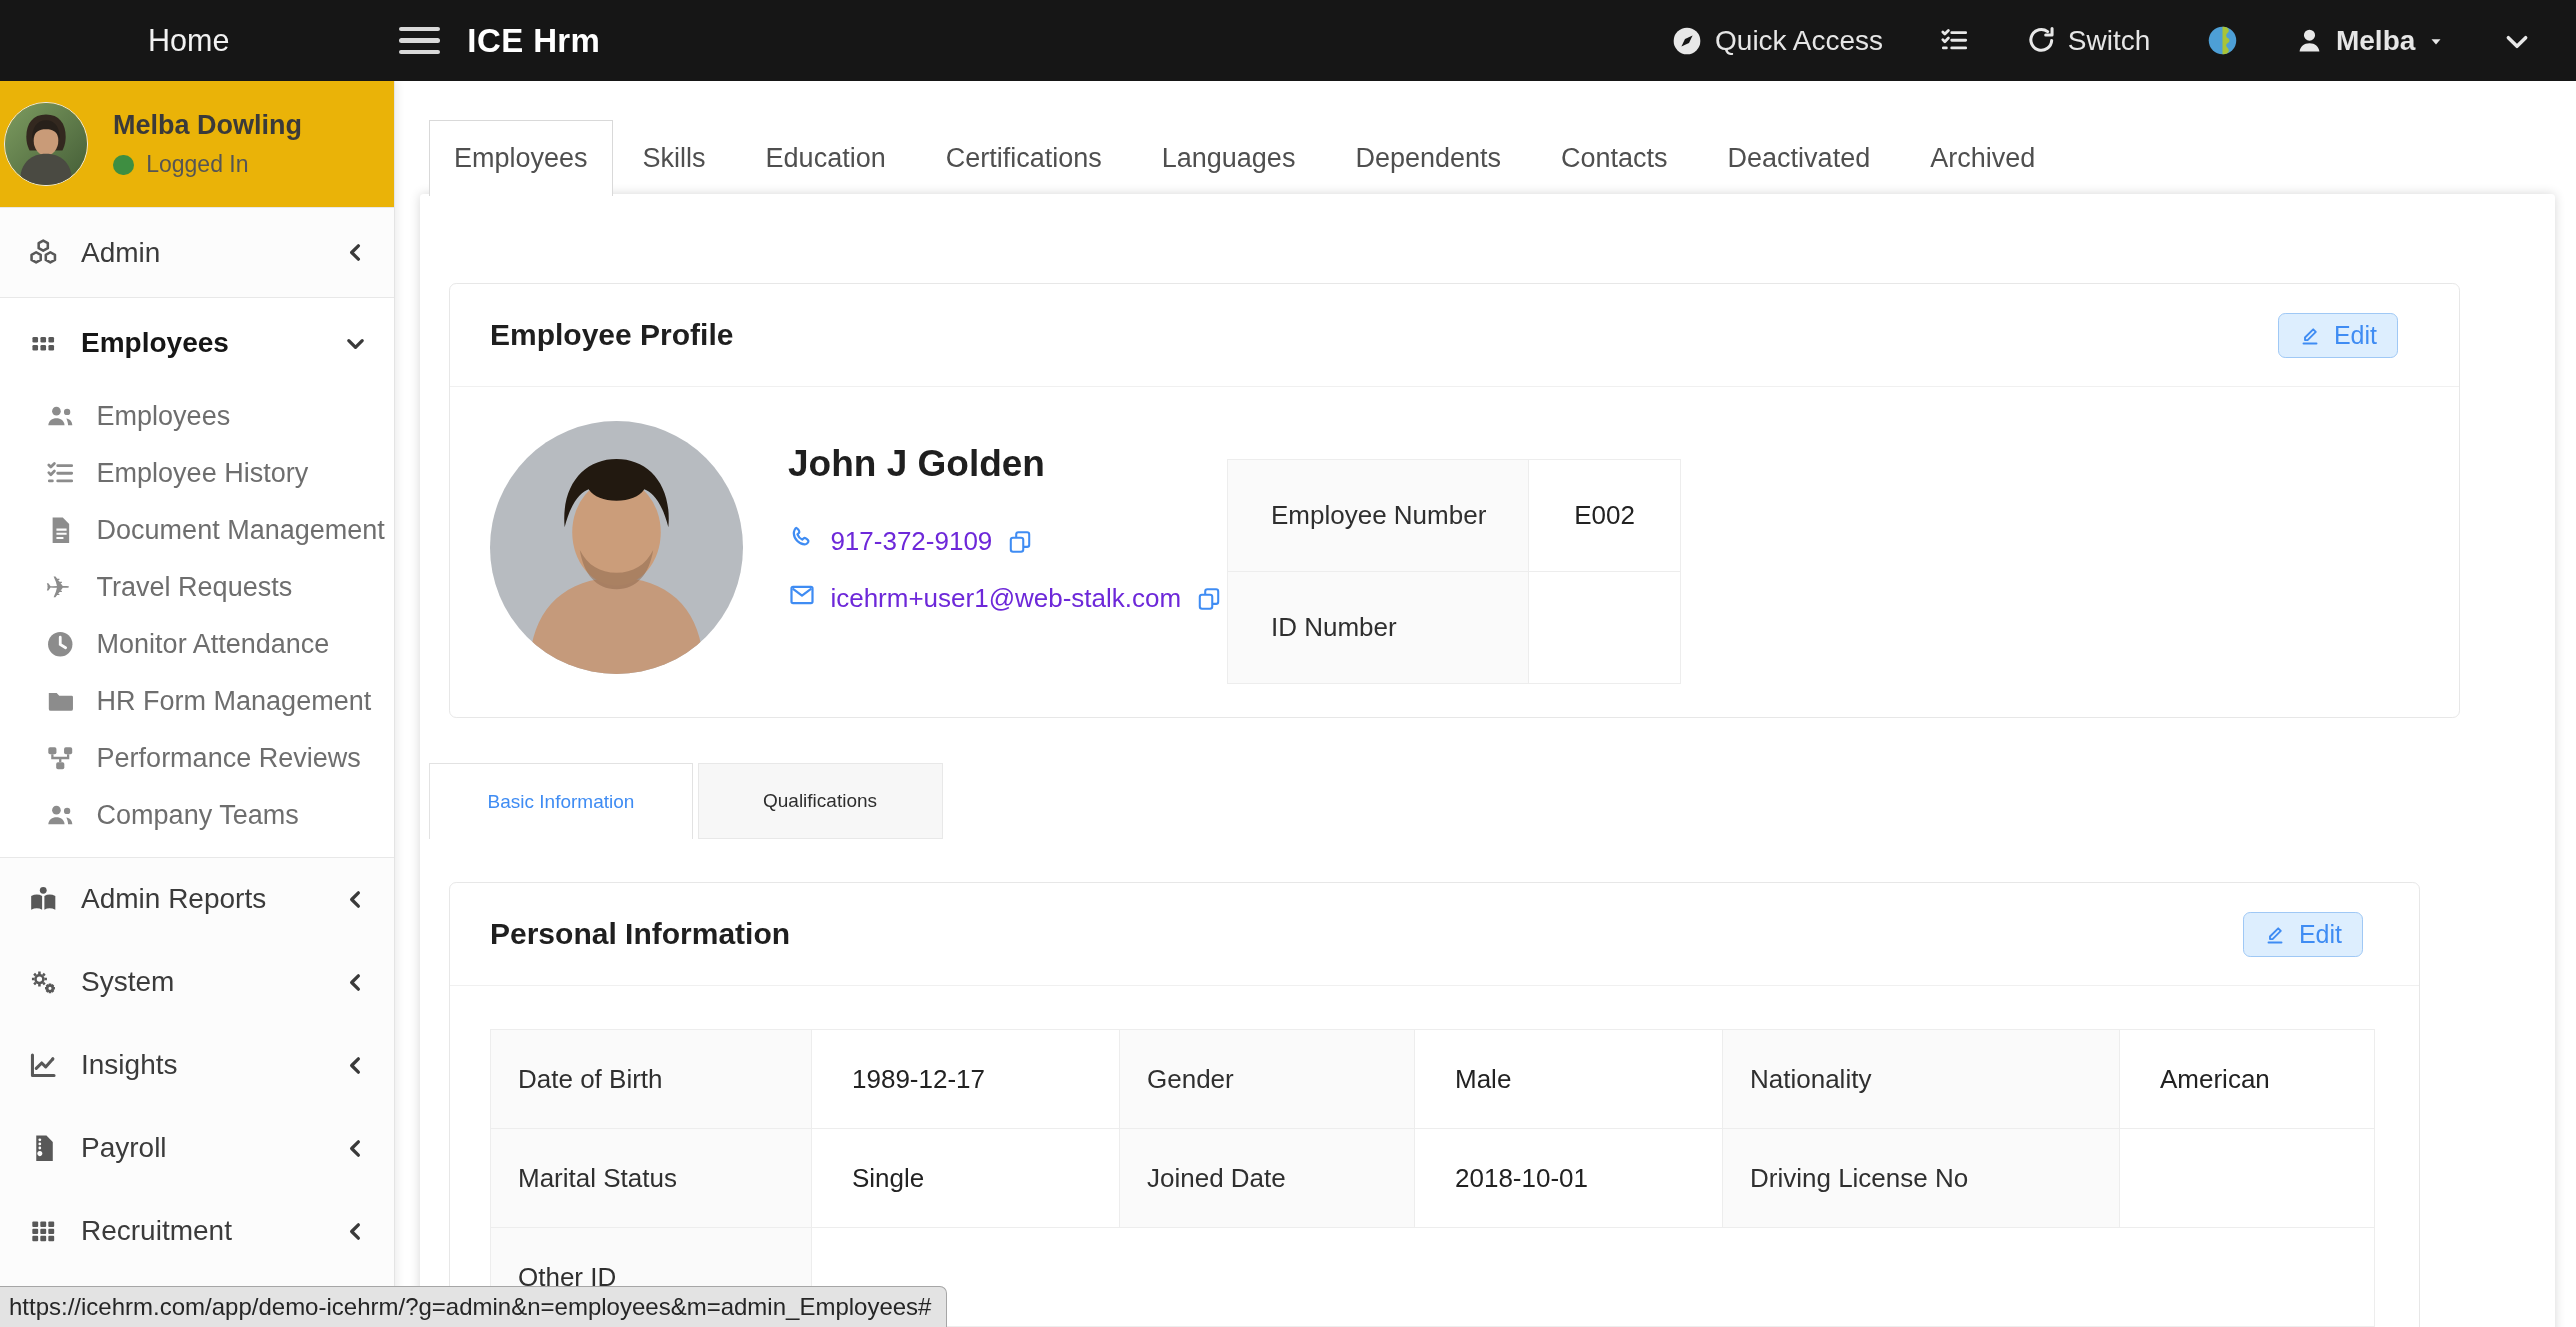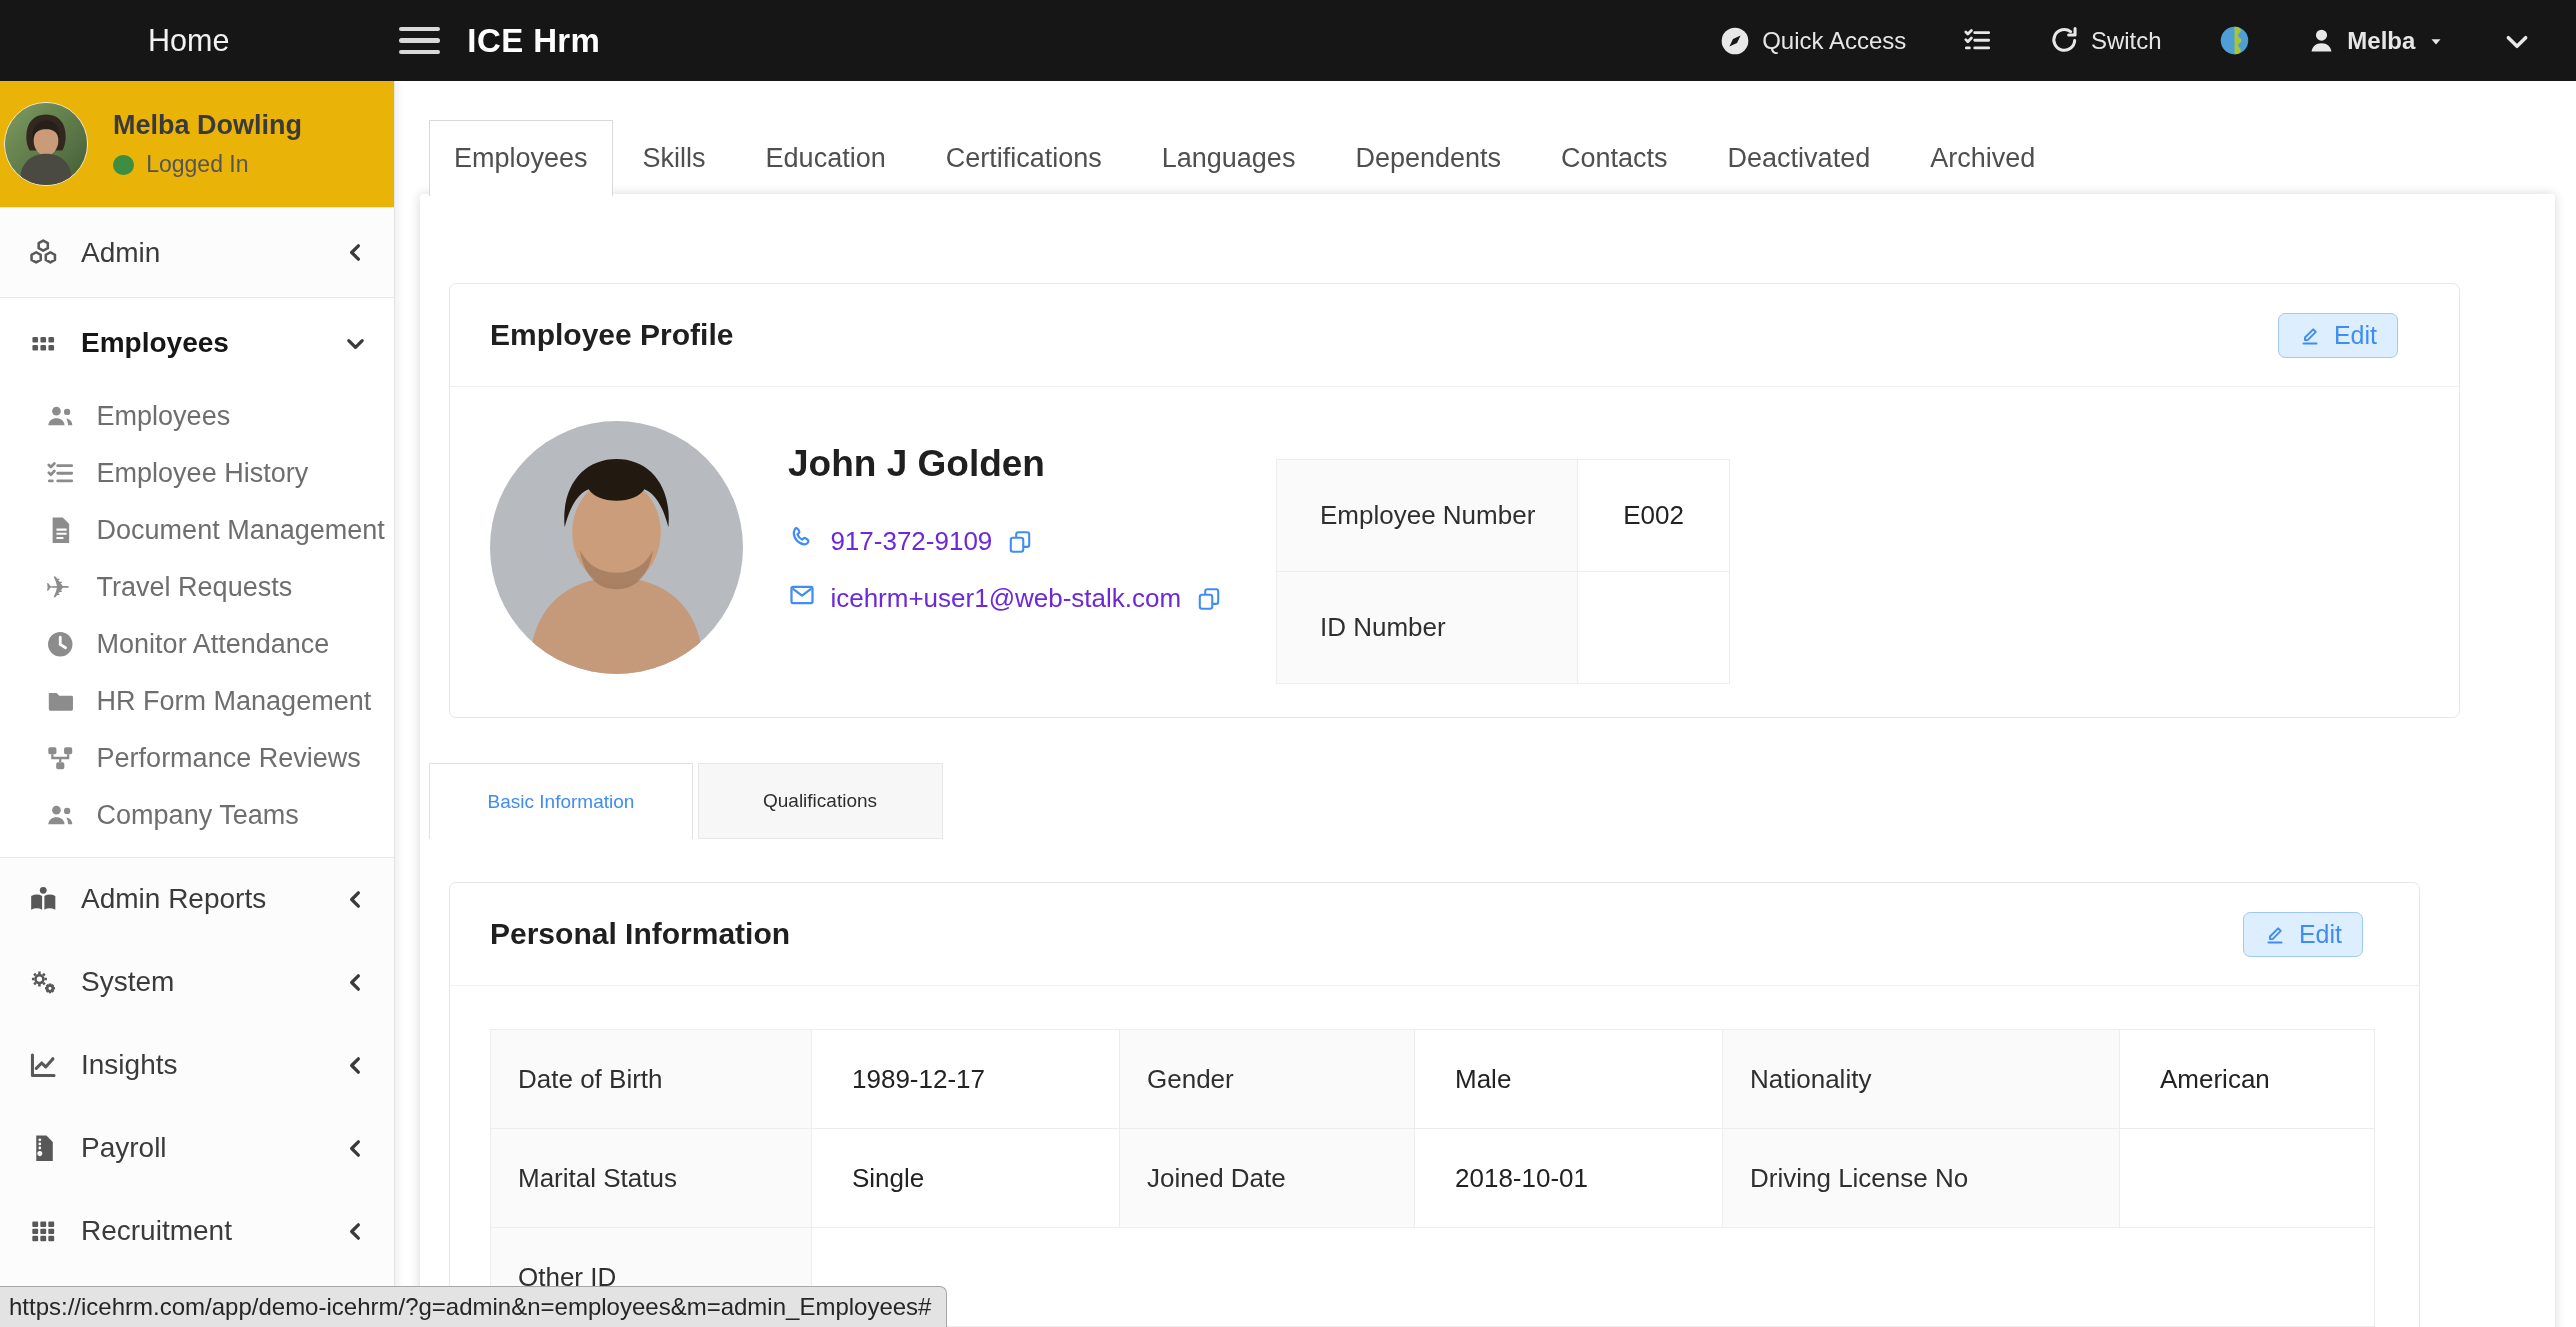--- a/index.html
+++ b/index.html
@@ -8,21 +8,21 @@
   .app { position:relative; width:2576px; height:1327px; overflow:hidden; }
 
   
   .topbar { position:absolute; top:0; left:0; width:100%; height:81px; background:#161616;
             display:flex; align-items:center; z-index:20; }
   .tb-home { margin-left:148px; font-size:30.5px; color:#f2f2f2; font-weight:500; cursor:pointer; }
   .tb-burger { margin-left:170px; width:41px; display:flex; flex-direction:column; gap:7.2px; cursor:pointer; }
   .tb-burger i { display:block; height:4.5px; border-radius:2.7px; background:#d9d9d9; }
   .tb-brand { margin-left:27px; font-size:33px; font-weight:700; color:#ffffff; letter-spacing:0.4px; }
   .tb-right { margin-left:auto; margin-right:43px; display:flex; align-items:center; gap:56px; }
-  .tb-item { display:flex; align-items:center; gap:11.7px; color:#e6e6e6; font-size:24px; font-weight:500; cursor:pointer; }
+  .tb-item { display:flex; align-items:center; gap:11.7px; color:#e6e6e6; font-size:28px; font-weight:500; cursor:pointer; }
   .tb-item svg { display:block; }
   .tb-user { font-weight:700; }
 
   
   .sidebar { position:absolute; top:81px; left:0; width:395px; height:1247px; background:#fcfcfc;
              box-shadow:2.7px 0 7.2px rgba(0,0,0,.07); border-right:0.9px solid #e4e4e4; z-index:10; }
   .sb-profile { height:126px; display:flex; align-items:center; padding-left:4px; background:#eab308; }
   .sb-avatar { width:84px; height:84px; border-radius:50%; overflow:hidden; border:1.8px solid #e9e9e9; flex:none; }
   .sb-avatar svg { display:block; width:100%; height:100%; }
   .sb-uinfo { margin-left:25px; }
@@ -64,21 +64,21 @@
   .big-avatar { position:absolute; left:40px; top:34px; width:253px; height:253px; border-radius:50%; overflow:hidden; }
   .big-avatar svg { display:block; width:100%; height:100%; }
   .who { position:absolute; left:338px; top:56px; }
   .who-name { font-size:37px; font-weight:700; color:#1f1f1f; }
   .contact-row { display:flex; align-items:center; gap:14.4px; font-size:26px; color:#6d28d9; margin-top:39px; }
   .contact-row + .contact-row { margin-top:22.4px; }
   .blue { color:#3f8cf3; }
   .copy-btn { display:flex; cursor:pointer; }
 
   table { border-collapse:collapse; }
-  .fields-table { position:absolute; left:826px; top:72px; table-layout:fixed; }
+  .fields-table { position:absolute; left:777px; top:72px; table-layout:fixed; }
   .fields-table td { border:1.8px solid #ededed; font-size:26px; height:112px; }
   .fields-table td.lbl { width:301px; background:#fafafa; padding-left:43px; color:#2f2f2f; }
   .fields-table td.val { width:152px; text-align:center; color:#222; }
 
   .subtabs { position:absolute; left:9px; top:569px; display:flex; gap:4.5px; }
   .subtab { height:76px; display:flex; align-items:center; justify-content:center; font-size:19px; cursor:pointer; }
   .subtab.active { width:264px; background:#fff; border:1.8px solid #e2e2e2; border-bottom:none; color:#3f8cf3; }
   .subtab.inactive { width:245px; background:#f7f7f7; border:1.8px solid #e8e8e8; color:#2e2e2e; }
 
   .card2 { left:29px; top:688px; width:1971px; height:592px; }

